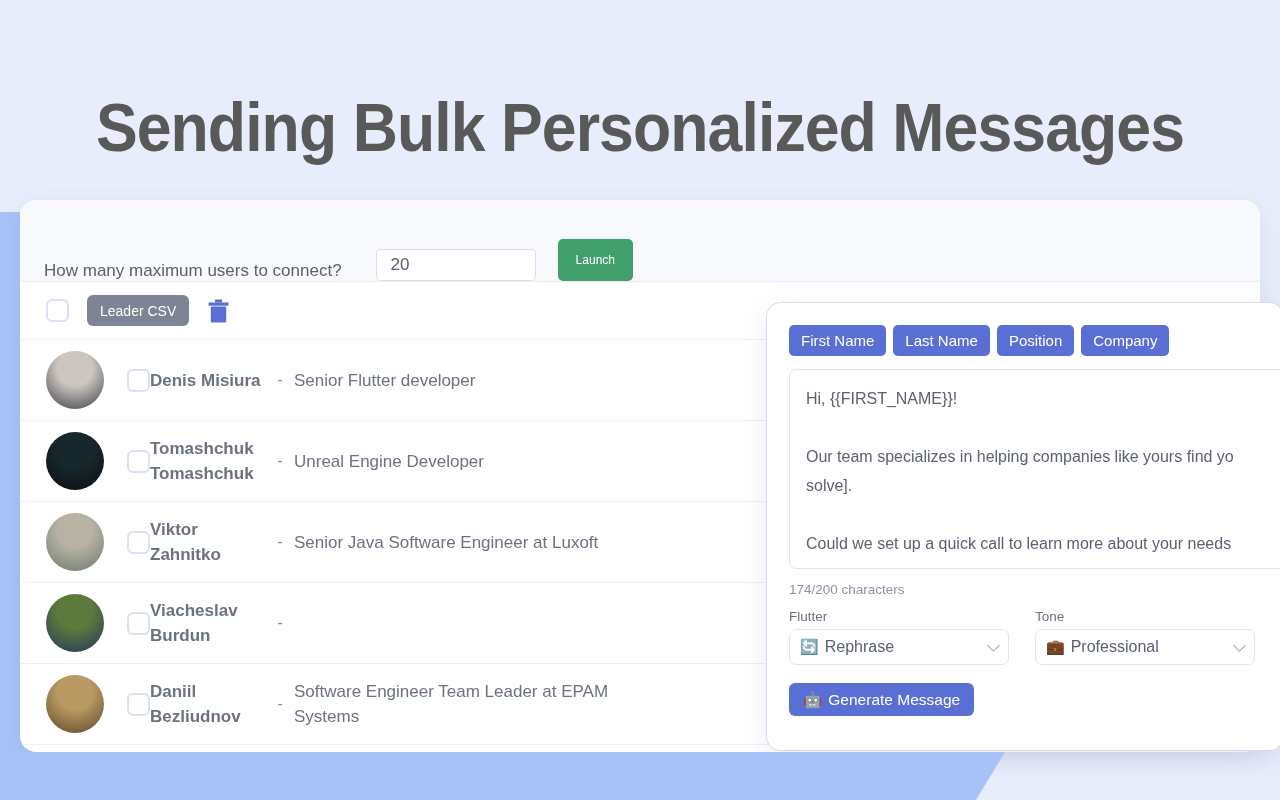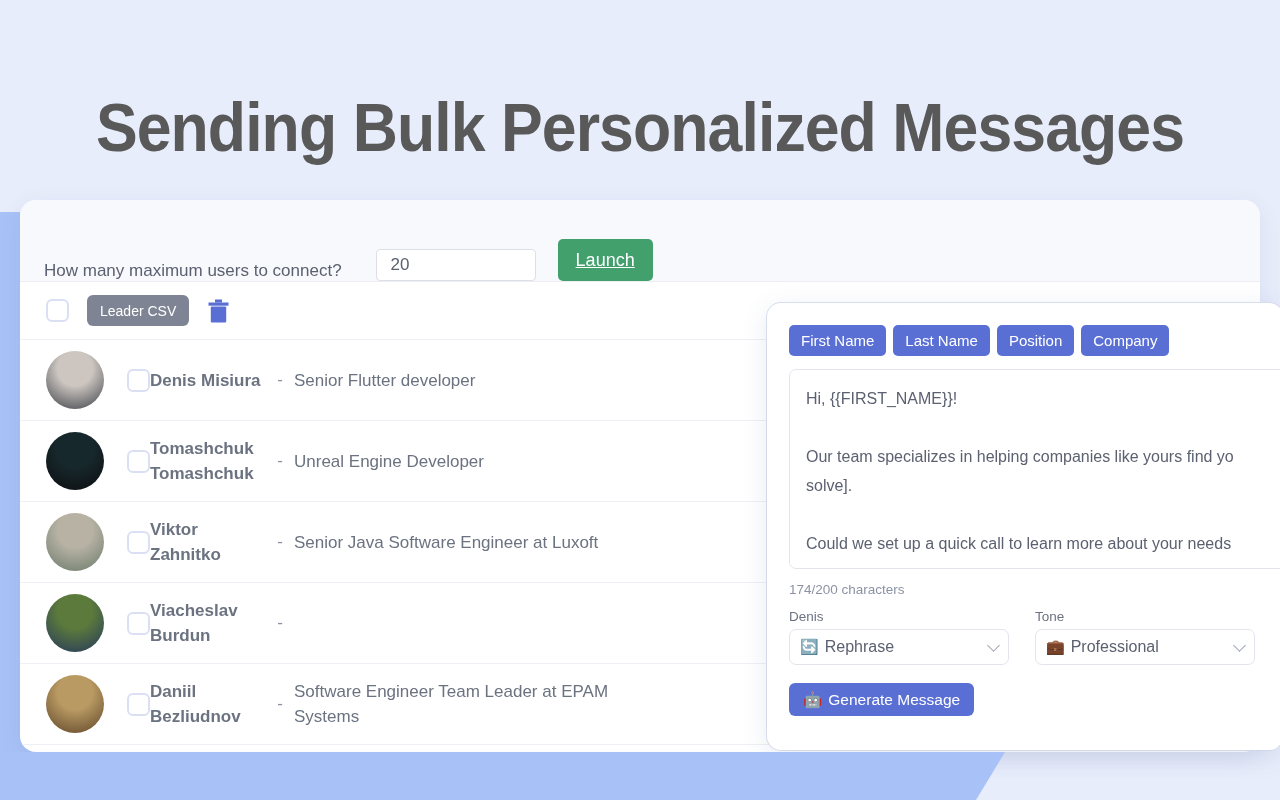--- a/index.html
+++ b/index.html
@@ -67,23 +67,23 @@
     background:#fff;
     font-size:17px;color:#5b6170;
     padding:0 14px;box-sizing:border-box;
     font-family:inherit;
     outline:none;
   }
   .launch-btn{
     margin-left:22px;
     height:42px;padding:0 18px;
     background:#41a06c;
-    color:#fff;font-size:18px;
+    color:#fff;font-size:12px;
     border:none;border-radius:5px;
-    cursor:pointer;font-family:inherit;text-decoration:underline;
+    cursor:pointer;font-family:inherit;
   }
 
   
   .list-head{
     height:58px;display:flex;align-items:center;
     padding:0 26px;box-sizing:border-box;
     border-bottom:1px solid #eef0f5;
   }
   .cbox{
     width:23px;height:23px;flex:0 0 23px;
@@ -270,21 +270,21 @@
 
 Our team specializes in helping companies like yours find yo
 solve].
 
 Could we set up a quick call to learn more about your needs</textarea>
 
   <div class="charcount">174/200 characters</div>
 
   <div class="selects">
     <div>
-      <div class="fieldlabel">Denis</div>
+      <div class="fieldlabel">Flutter</div>
       <div class="sel">
         <span class="emo">🔄</span>
         <span>Rephrase</span>
         <span class="chev"></span>
       </div>
     </div>
     <div>
       <div class="fieldlabel">Tone</div>
       <div class="sel">
         <span class="emo">💼</span>

